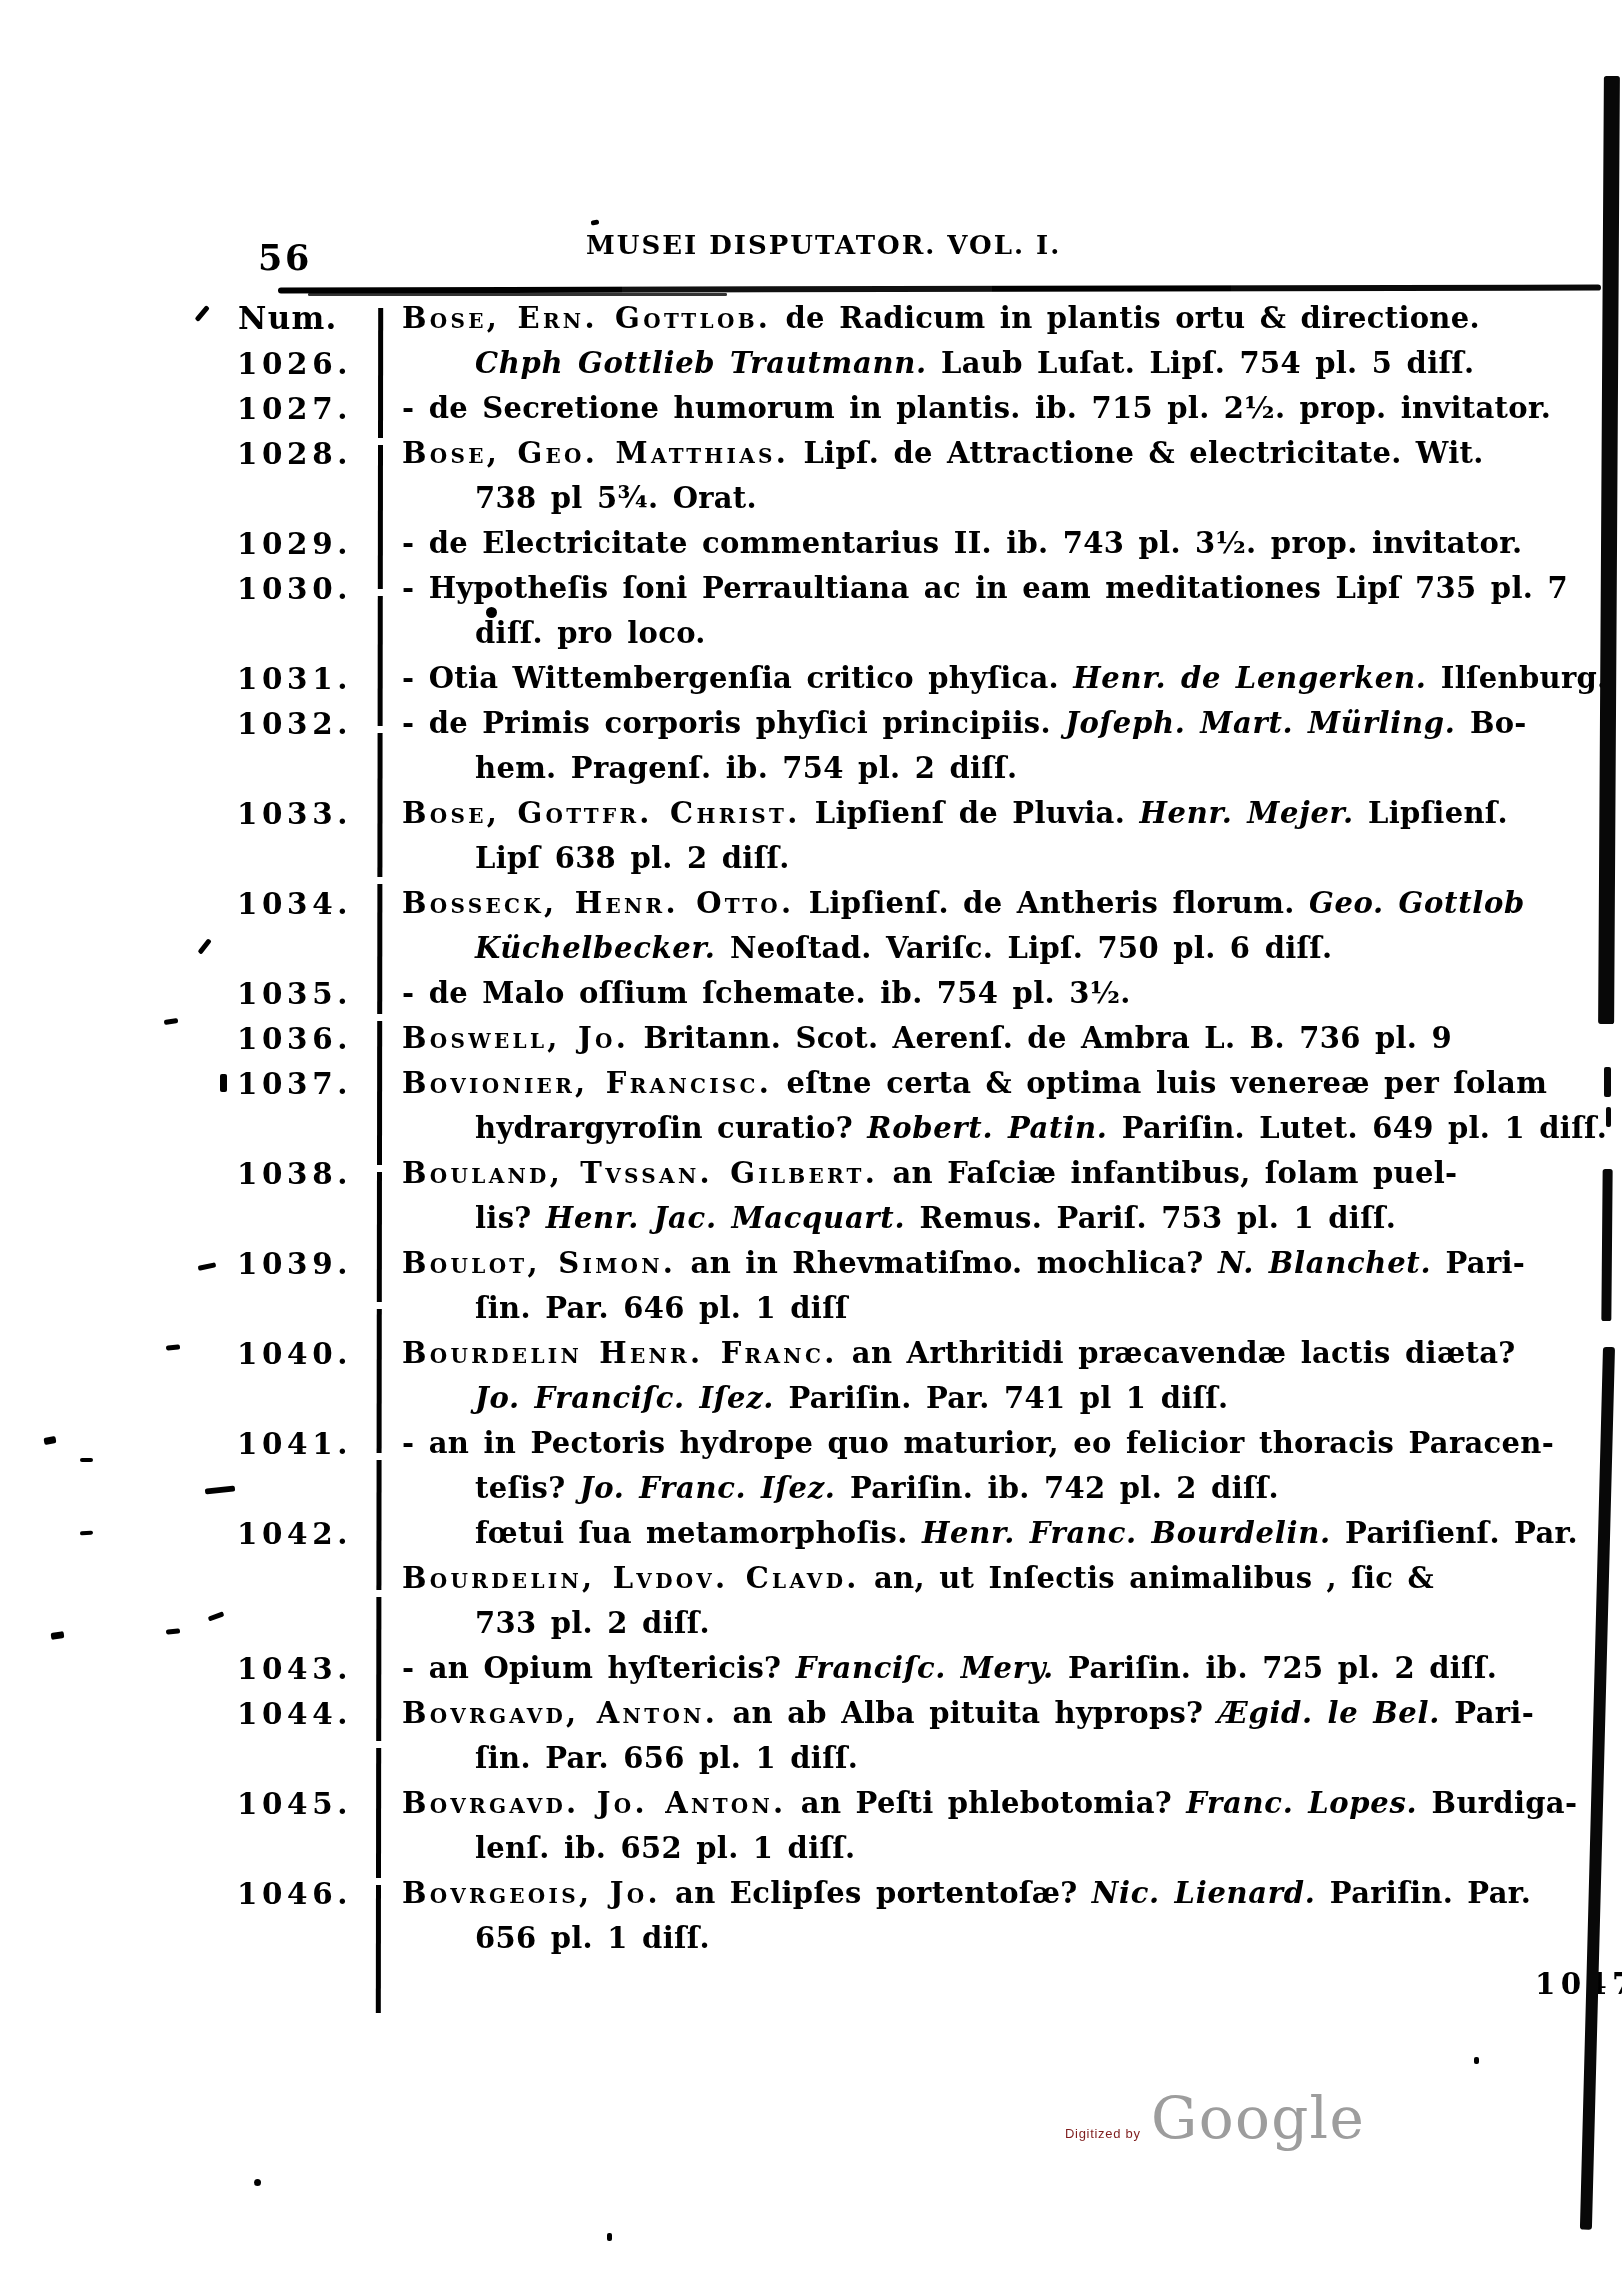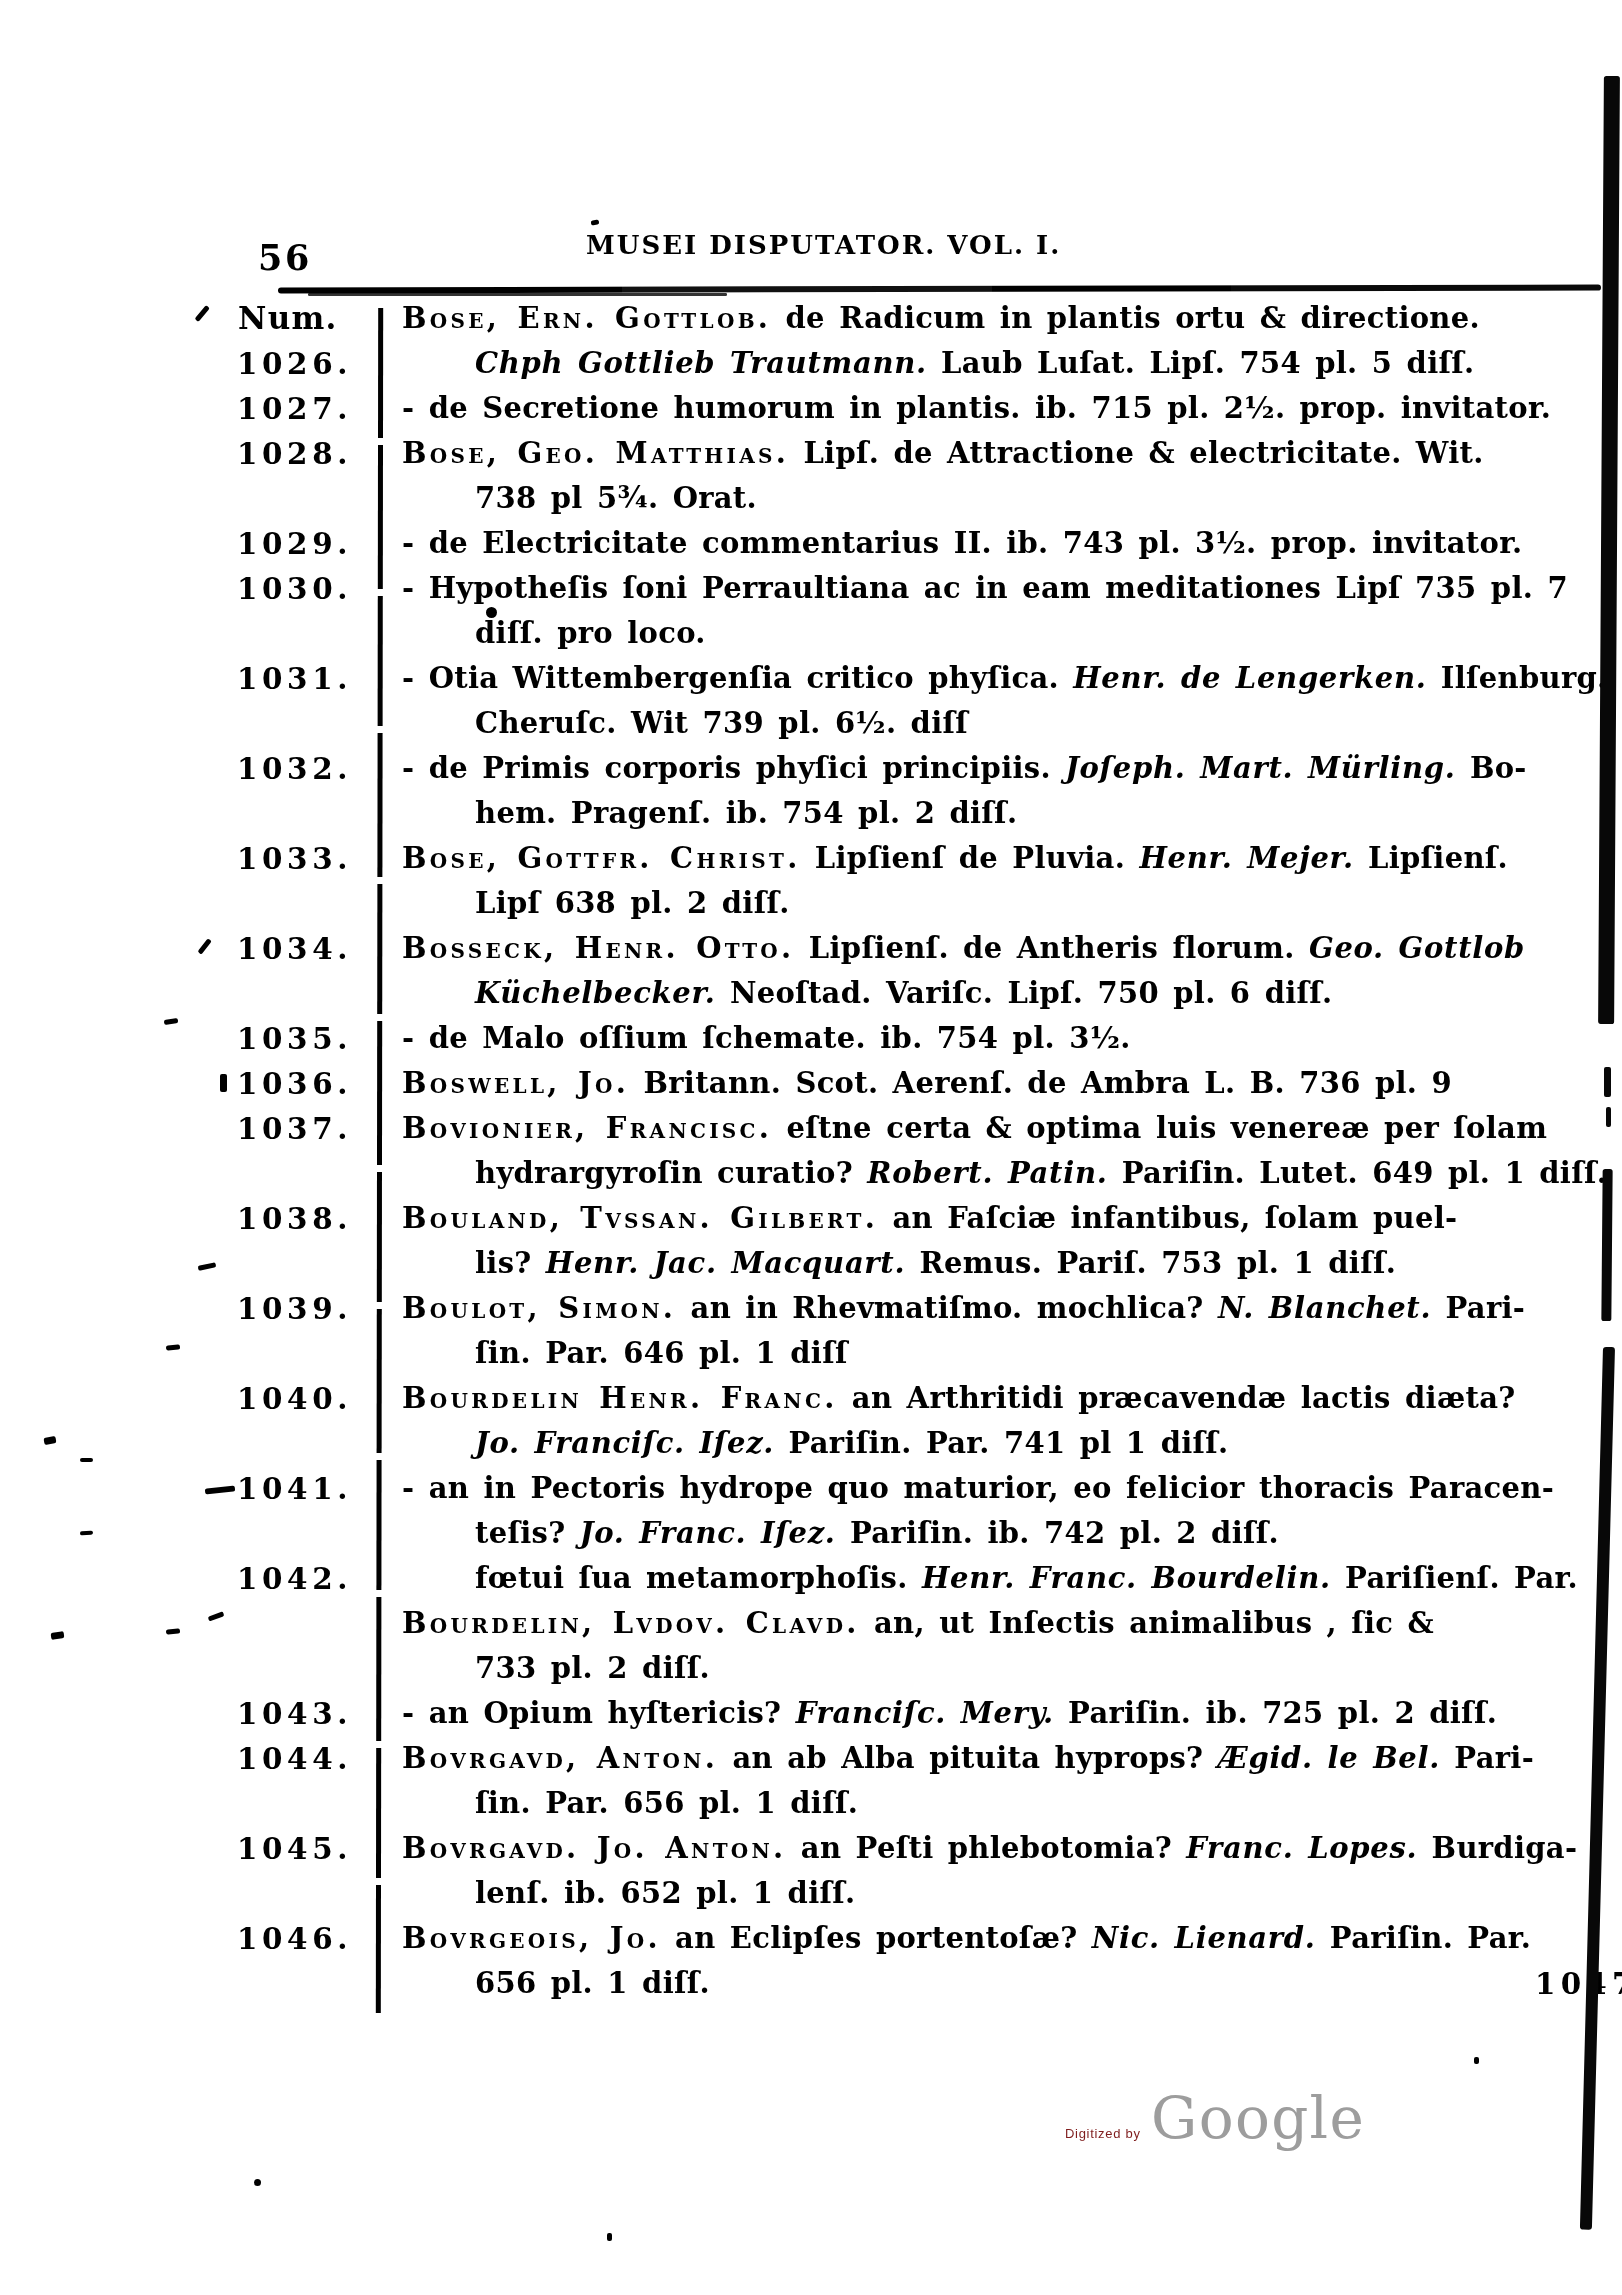--- a/index.html
+++ b/index.html
@@ -95,21 +95,20 @@
         <div class="num">1030.</div>
         <div class="text">
           <div class="line"><span>- Hypotheſis ſoni Perraultiana ac in eam meditationes Lipſ 735 pl. 7</span></div>
           <div class="line cont"><span>diſſ. pro loco.</span></div>
         </div>
       </div>
       <div class="entry">
         <div class="num">1031.</div>
         <div class="text">
           <div class="line"><span>- Otia Wittembergenſia critico phyſica. </span><span class="it">Henr. de Lengerken.</span><span> Ilſenburg.</span></div>
-          <div class="line cont"><span>Cheruſc. Wit 739 pl. 6½. diſſ</span></div>
         </div>
       </div>
       <div class="entry">
         <div class="num">1032.</div>
         <div class="text">
           <div class="line"><span>- de Primis corporis phyſici principiis. </span><span class="it">Joſeph. Mart. Mürling.</span><span> Bo-</span></div>
           <div class="line cont"><span>hem. Pragenſ. ib. 754 pl. 2 diſſ.</span></div>
         </div>
       </div>
       <div class="entry">

